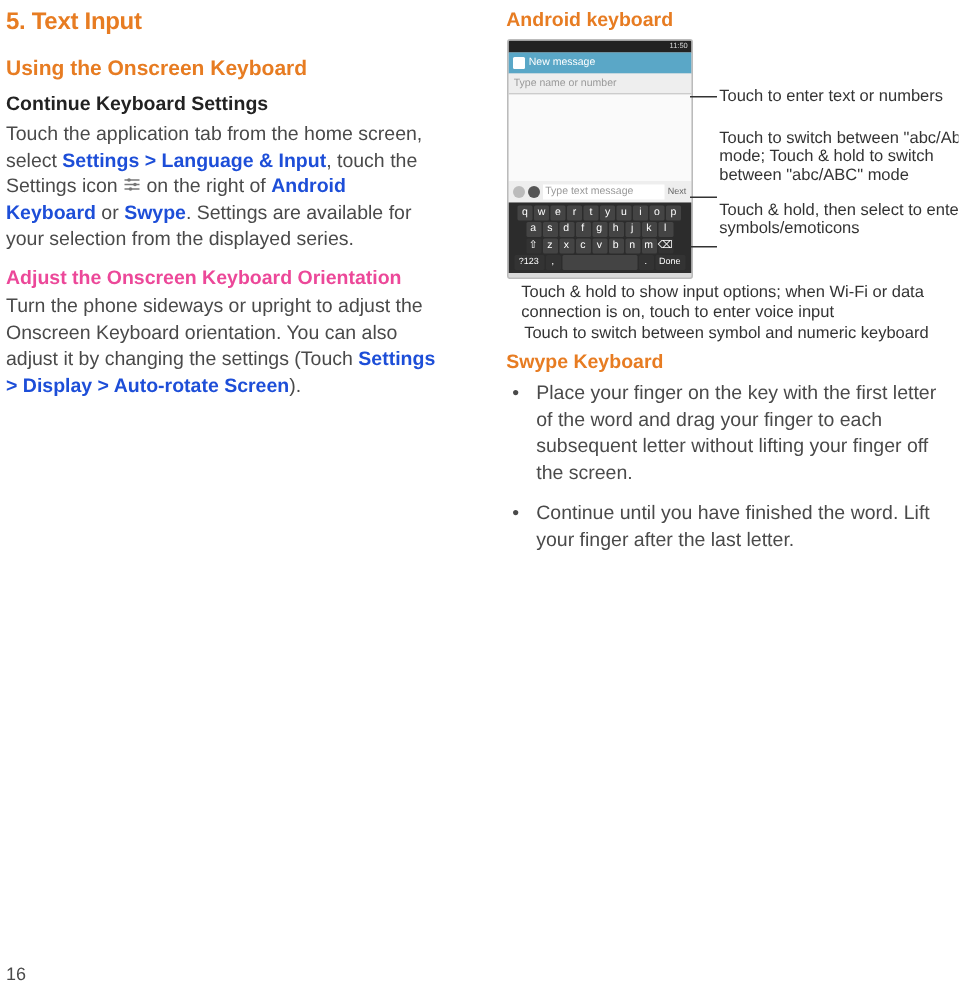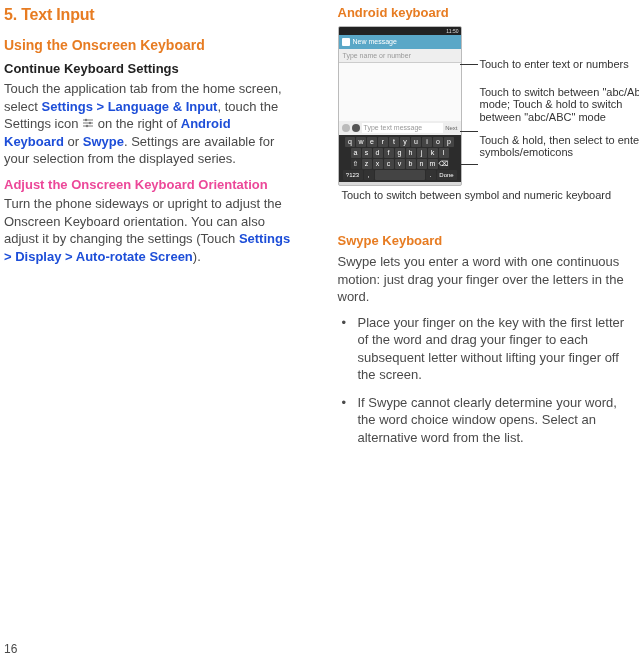--- a/index.html
+++ b/index.html
@@ -259,27 +259,27 @@
       <div class="label-line" style="left:122px;top:38px;width:18px;"></div>
       <div class="label-line" style="left:122px;top:105px;width:18px;"></div>
       <div class="label-line" style="left:122px;top:138px;width:18px;"></div>
 
       <div class="lbl" style="left:142px;top:32px;width:170px;">Touch to enter text or numbers</div>
       <div class="lbl" style="left:142px;top:60px;width:175px;">Touch to switch between "abc/Abc" mode; Touch &amp; hold to switch between "abc/ABC" mode</div>
       <div class="lbl" style="left:142px;top:108px;width:175px;">Touch &amp; hold, then select to enter symbols/emoticons</div>
 
       <div style="position:absolute;left:0;top:163px;right:0;">
         <div class="diag-under">
-          <div class="row" style="padding-left:-4px;margin-left:-6px;">Touch to switch between symbol and numeric keyboard</div>
+          <div class="row">Touch &amp; hold to show input options; when Wi-Fi or data connection is on, touch to enter voice input</div>
+          <div class="row" style="padding-left:-4px;margin-left:-6px;text-align:center;">Touch to switch between symbol and numeric keyboard</div>
         </div>
       </div>
     </div>
 
     <div class="h-orange-small" style="margin-top:4px;">Swype Keyboard</div>
-    <p>Swype lets you enter a word with one continuous motion: just drag your finger over the letters in the word.</p>
     <ul class="bullets">
       <li>Place your finger on the key with the first letter of the word and drag your finger to each subsequent letter without lifting your finger off the screen.</li>
-      <li>If Swype cannot clearly determine your word, the word choice window opens. Select an alternative word from the list.</li>
+      <li>Continue until you have finished the word. Lift your finger after the last letter.</li>
     </ul>
   </div>
 </div>
 
 <div class="page-num">16</div>
 
 </body></html>

